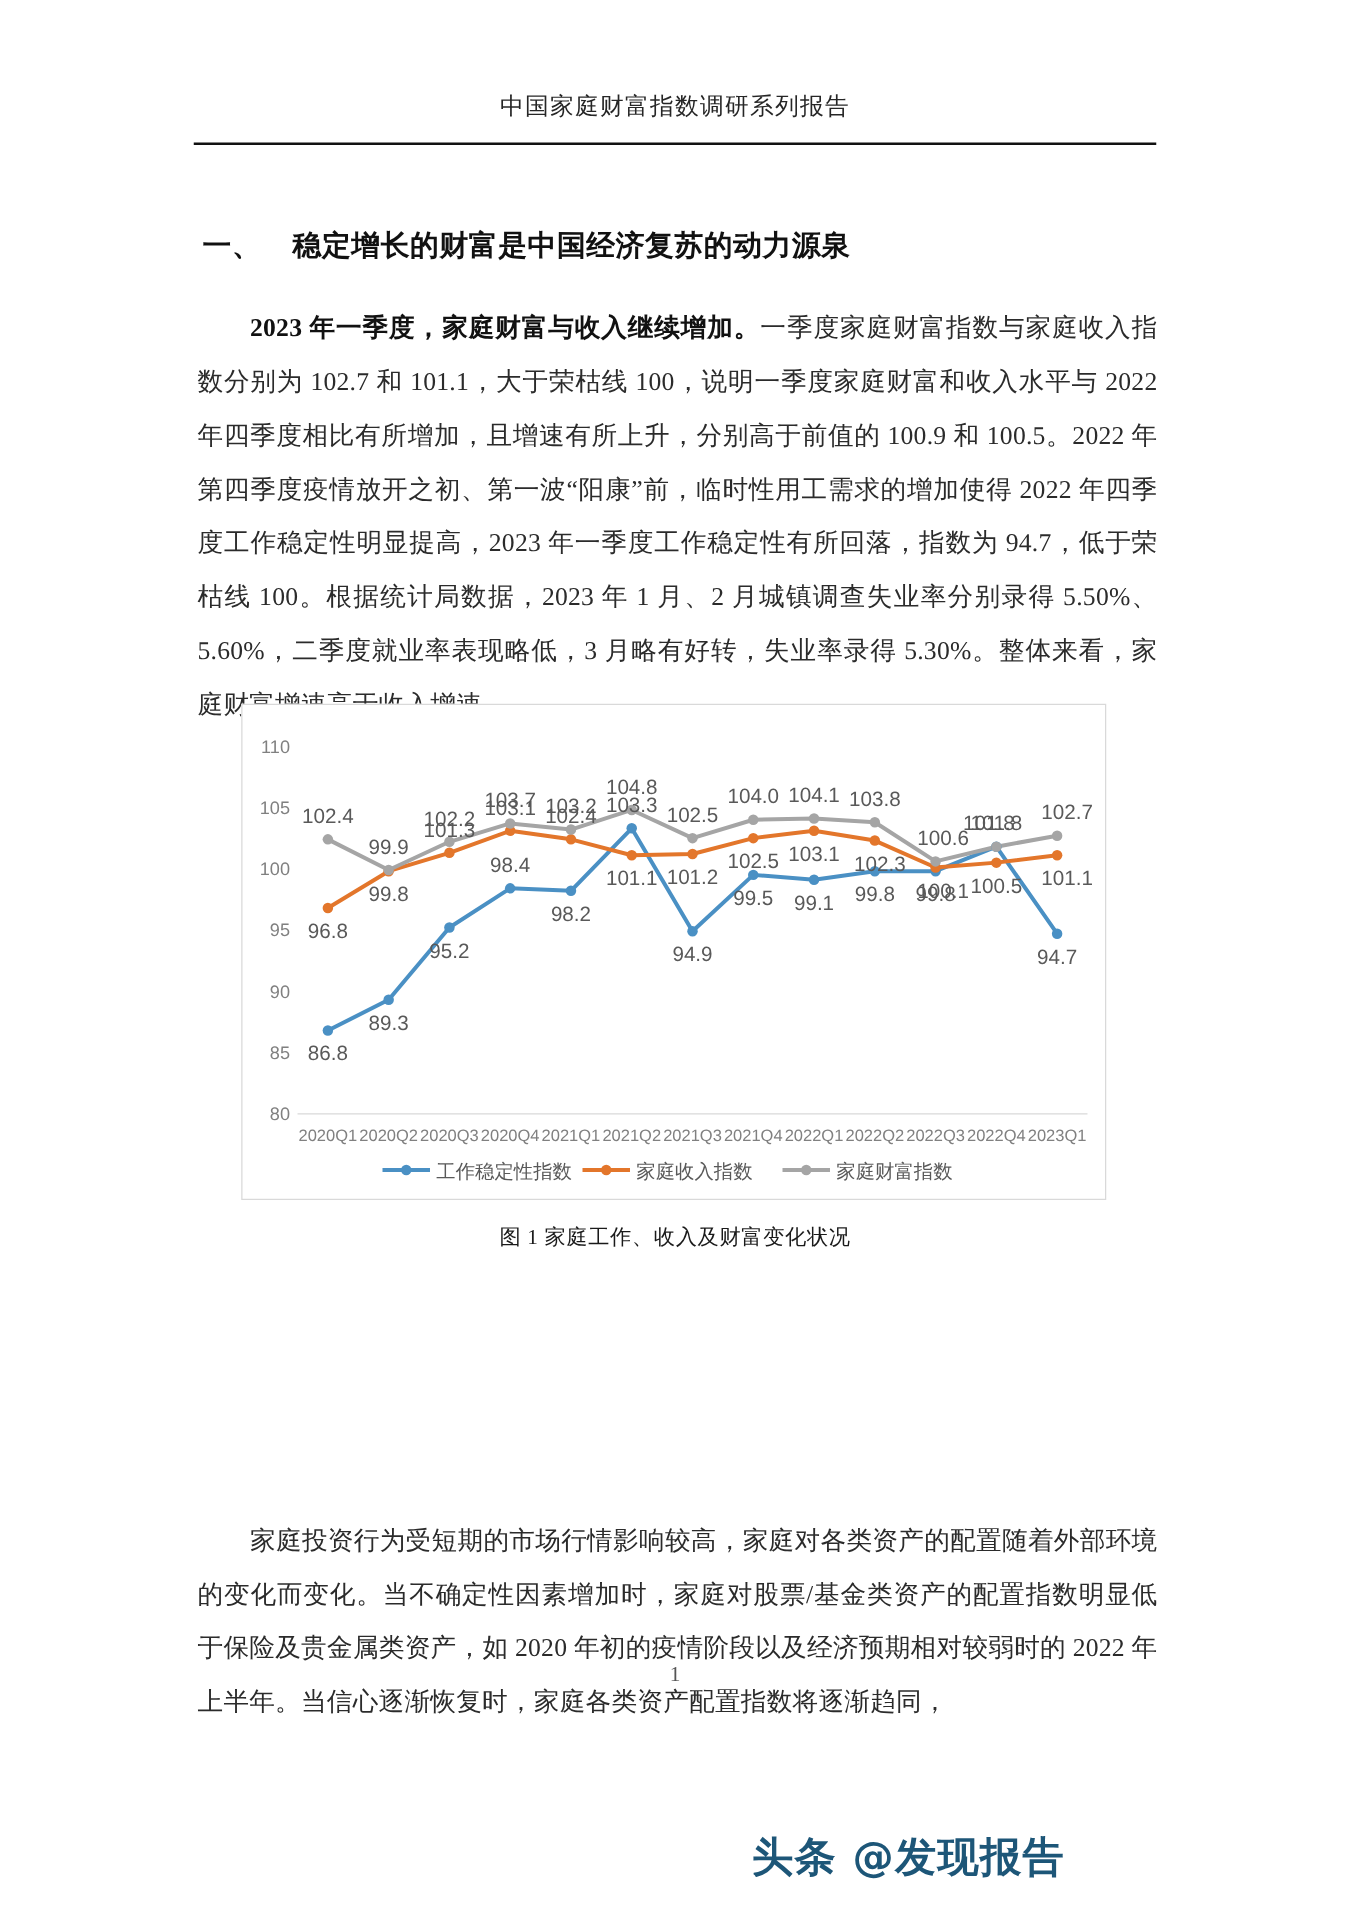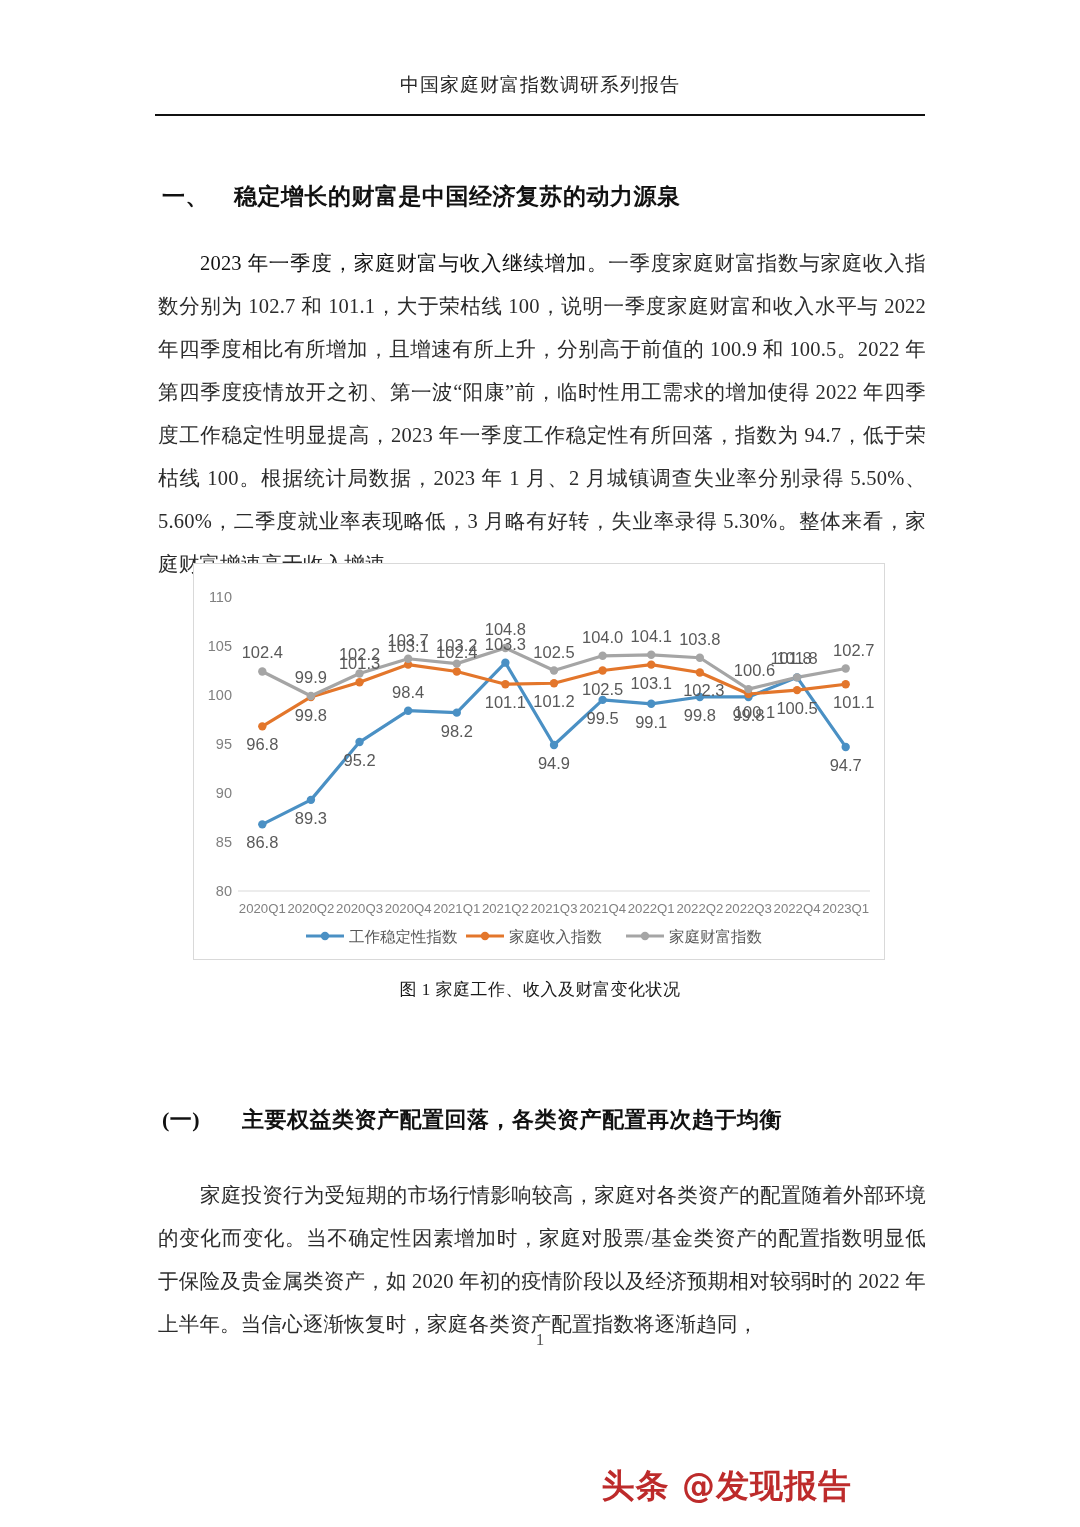--- a/index.html
+++ b/index.html
@@ -44,21 +44,21 @@
   
   .para {
     position:absolute; left:158px; width:768px;
     font-size:20.5px;
     line-height:43px;
     text-align:justify;
     text-justify:inter-character;
     color:#2b2b2b;
     letter-spacing:0.2px;
   }
-  .para .lead { font-weight:normal; color:#111;margin-top:37px; }
+  .para .lead { font-weight:bold; color:#111;margin-top:37px; }
   .indent { display:inline-block; width:42px; }
 
   
   .chart-box {
     position:absolute;
     left:193px; top:563px;
     width:692px; height:397px;
     background:#fff;
     border:1px solid #d9d9d9;
     box-sizing:border-box;
@@ -74,21 +74,21 @@
   .page-num {
     position:absolute; left:0; top:1330px; width:1080px;
     text-align:center; font-size:17px; color:#555;
   }
 
   
   .watermark {
     position:absolute; right:24px; bottom:18px;
     font-family:"DejaVu Sans","Liberation Sans",sans-serif;
     font-size:33px; font-weight:bold;
-    color:#b91c1c;
+    color:#0c4a6e;
     letter-spacing:1px;
     opacity:0.93;
     display:flex; align-items:center; gap:6px;
     white-space:nowrap;
   }
 </style>
 </head>
 <body>
 
 <div class="page">
@@ -217,25 +217,22 @@
           <text x="315" y="378" font-family="Liberation Sans, DejaVu Sans, sans-serif" font-size="15.5" fill="#595959">家庭收入指数</text>
           <line x1="432" y1="372" x2="470" y2="372" stroke="#A5A5A5" stroke-width="3.2"></line>
           <circle cx="451" cy="372" r="4.2" fill="#A5A5A5"></circle>
           <text x="475" y="378" font-family="Liberation Sans, DejaVu Sans, sans-serif" font-size="15.5" fill="#595959">家庭财富指数</text>
         </g>
     </svg>
   </div>
   <div class="caption">图 1 家庭工作、收入及财富变化状况</div>
 
 
-  <div class="h2" style="top:1105px;">
-    <span class="num">(一)</span><span>主要权益类资产配置回落，各类资产配置再次趋于均衡</span>
-  </div>
-
-  <div class="para" style="top:1174px;">
+
+  <div class="para" style="top:1212px;">
     <span class="indent"></span><span>家庭投资行为受短期的市场行情影响较高，家庭对各类资产的配置随着外部环境的变化而变化。当不确定性因素增加时，家庭对股票/基金类资产的配置指数明显低于保险及贵金属类资产，如 2020 年初的疫情阶段以及经济预期相对较弱时的 2022 年上半年。当信心逐渐恢复时，家庭各类资产配置指数将逐渐趋同，</span>
   </div>
 
   <div class="page-num">1</div>
 
   <div class="watermark">头条 @发现报告</div>
 
 </div>
 
 </body></html>

